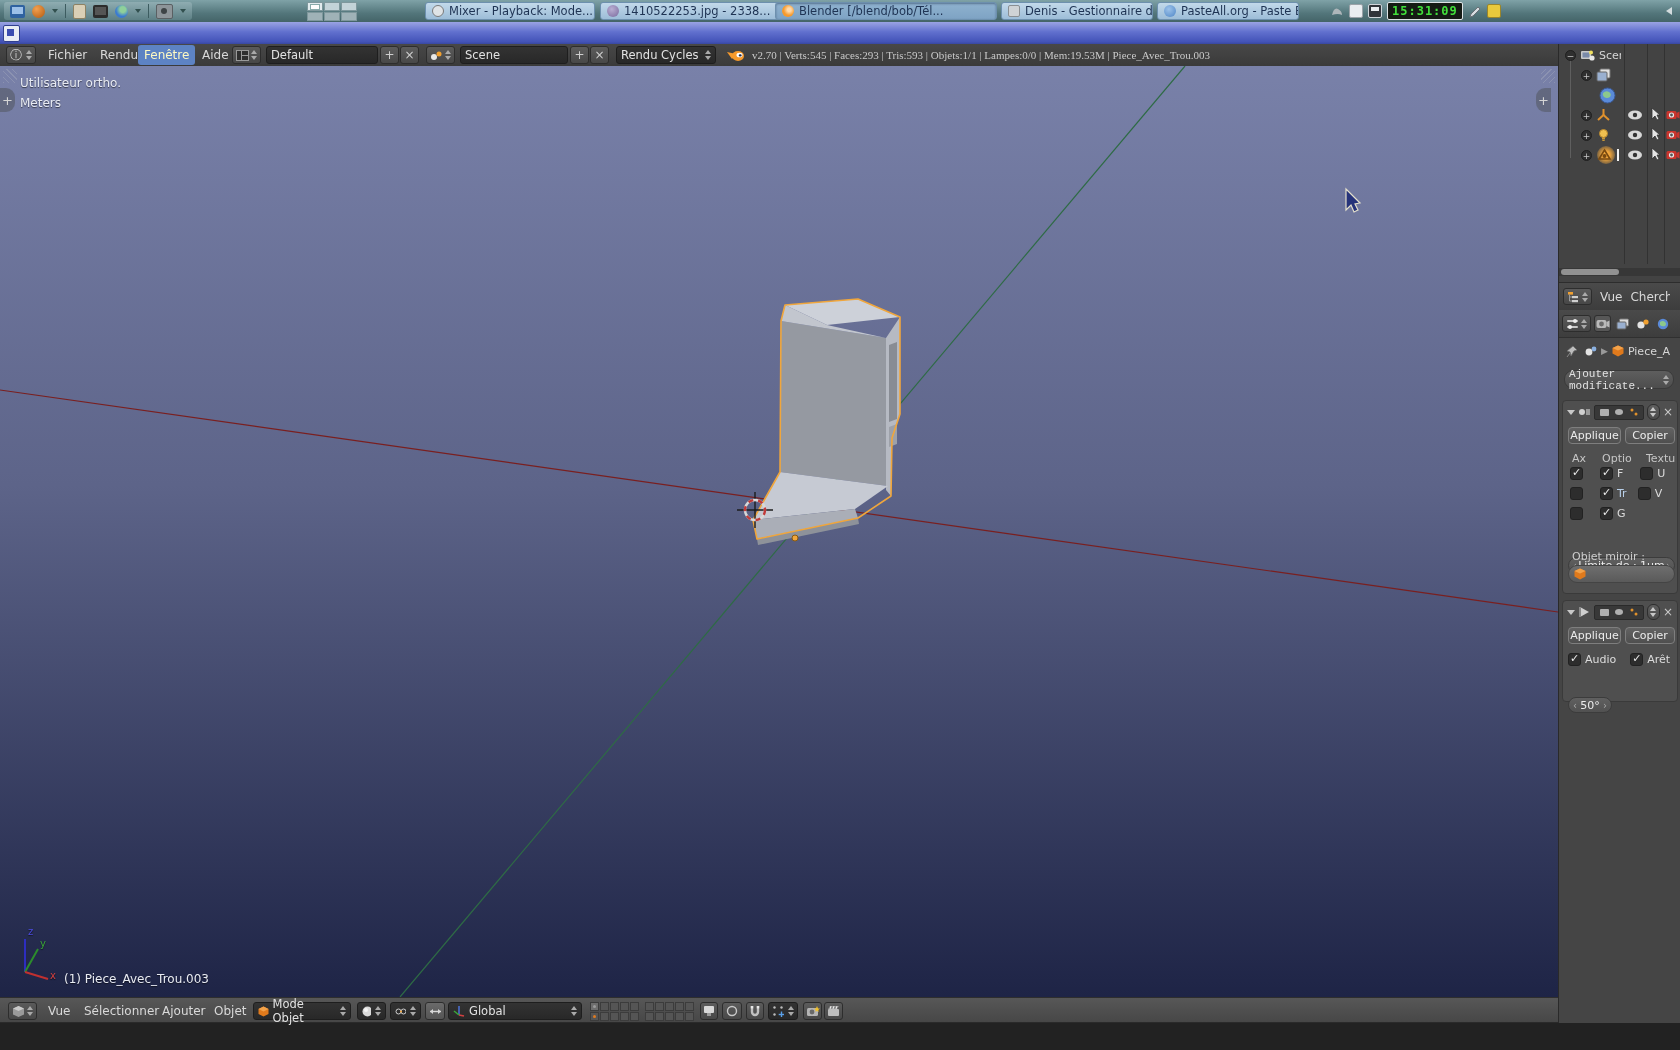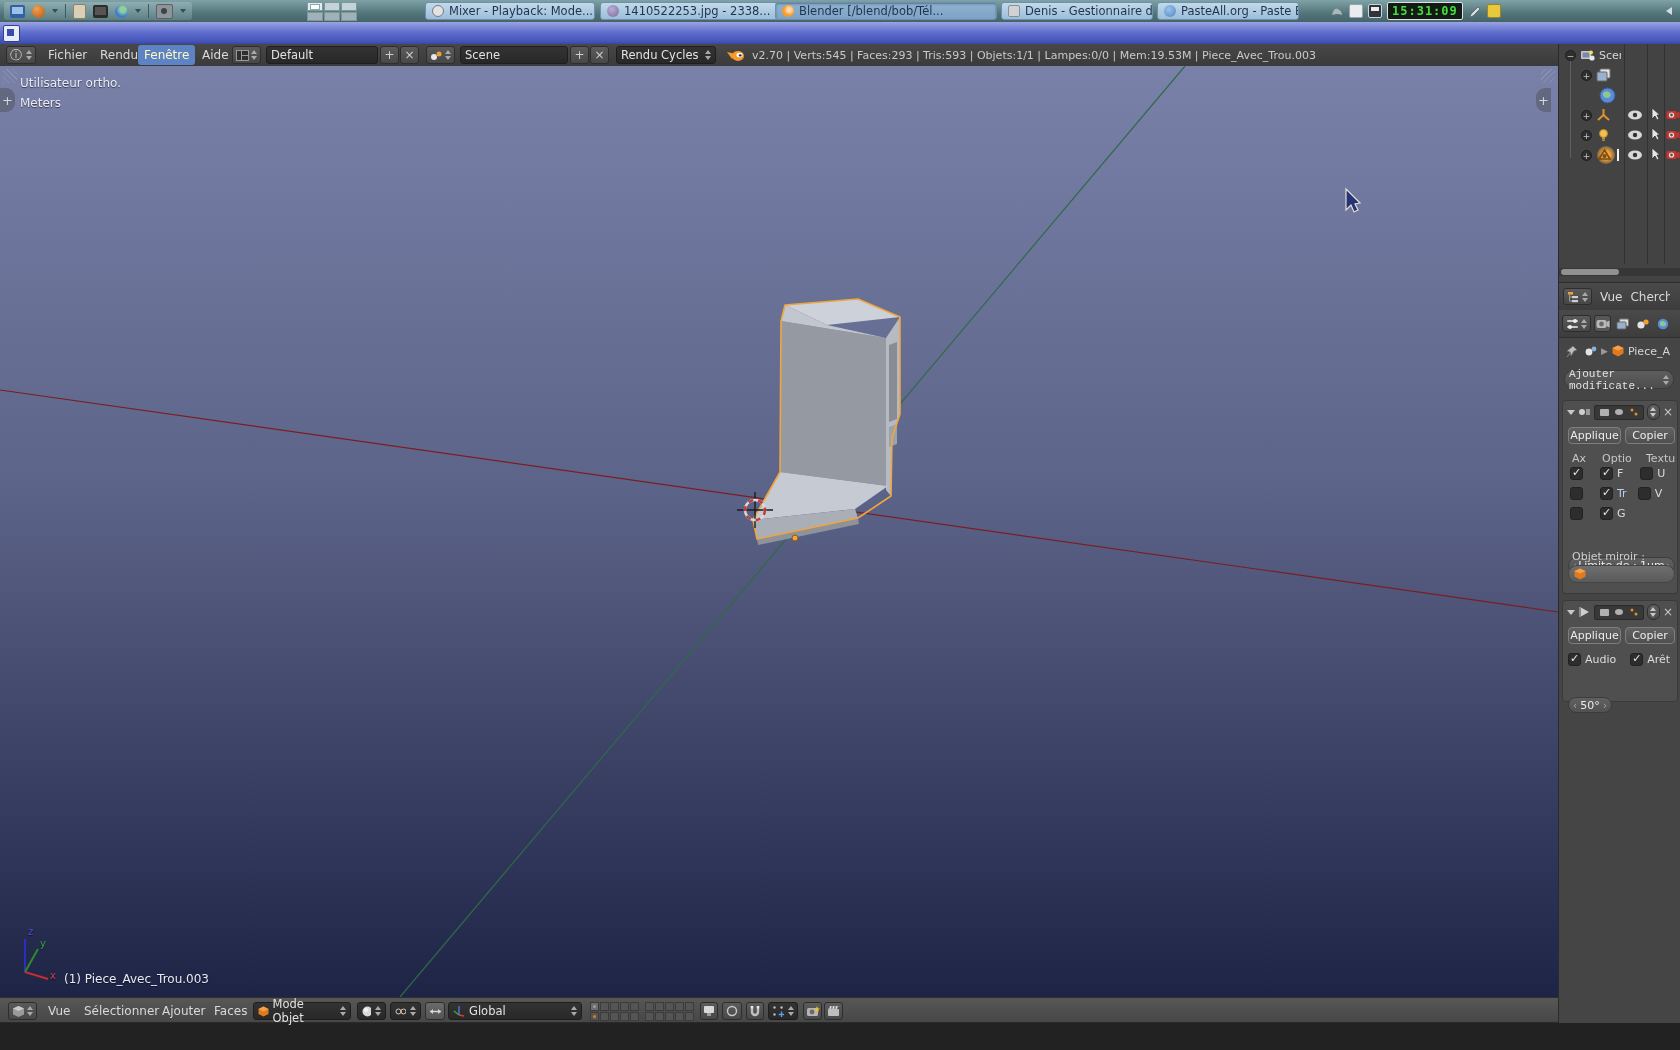--- a/index.html
+++ b/index.html
@@ -50,21 +50,21 @@
   .ud i{width:0;height:0;border-left:3px solid transparent;border-right:3px solid transparent;}
   .ud .up{border-bottom:4px solid #aaa;}
   .ud .dn{border-top:4px solid #aaa;}
   .iconbtn{background:linear-gradient(#5a5a5a,#474747);border:1px solid #2d2d2d;border-radius:3px;
     height:18px;display:flex;align-items:center;padding:0 3px;gap:2px;box-sizing:border-box;}
   .sqbtn{width:19px;height:18px;background:linear-gradient(#5c5c5c,#484848);border:1px solid #2d2d2d;border-radius:3px;
     color:#cfcfcf;font-size:12px;display:flex;align-items:center;justify-content:center;box-sizing:border-box;}
 
   .info-header{position:absolute;left:0;top:44px;width:1558px;height:22px;
     background:linear-gradient(#484848,#3a3a3a);border-bottom:1px solid #262626;}
-  .stats{font-size:11px;color:#c9c9c9;white-space:nowrap;}
+  .stats{font-size:11px;color:#c9c9c9;white-space:nowrap;font-family:Liberation Serif, serif;}
 
   
   .viewport{position:absolute;left:0;top:66px;width:1558px;height:931px;
     background:linear-gradient(#7981a9,#5d6489 45%,#1e2446);overflow:hidden;}
   .vplabel{position:absolute;font-size:12px;color:#e8ebf3;text-shadow:0 1px 1px rgba(0,0,0,.55);}
   .regiontab{position:absolute;width:15px;height:24px;background:rgba(96,101,122,.88);color:#d5d5d5;
     font-size:13px;display:flex;align-items:center;justify-content:center;}
   .regiontab.left{left:0;top:22px;border-radius:0 9px 9px 0;}
   .regiontab.right{left:1536px;top:22px;border-radius:9px 0 0 9px;}
   .grip{position:absolute;width:14px;height:14px;opacity:.55;
@@ -331,21 +331,21 @@
           <path d="M6.5 1 12 3.5 6.5 6 1 3.5Z" fill="#c9c9c9"></path>
         </svg>
       <span class="ud">
           <i class="up"></i>
           <i class="dn"></i>
         </span>
     </div>
     <span class="menulbl abs" style="left:42px;top:3px;">Vue</span>
     <span class="menulbl abs" style="left:78px;top:3px;">Sélectionner</span>
     <span class="menulbl abs" style="left:156px;top:3px;">Ajouter</span>
-    <span class="menulbl abs" style="left:208px;top:3px;">Faces</span>
+    <span class="menulbl abs" style="left:208px;top:3px;">Objet</span>
 
     <div class="dd abs" style="left:253px;top:4px;width:98px;">
       <svg width="11" height="11">
           <path d="M5.5 0.5 10.5 3v5L5.5 10.5 0.5 8V3Z" fill="#e07a1c"></path>
           <path d="M5.5 0.5 10.5 3 5.5 5.5 0.5 3Z" fill="#f2a24a"></path>
         </svg>
       <span>Mode Objet</span>
       <span class="ud">
           <i class="up"></i>
           <i class="dn"></i>

